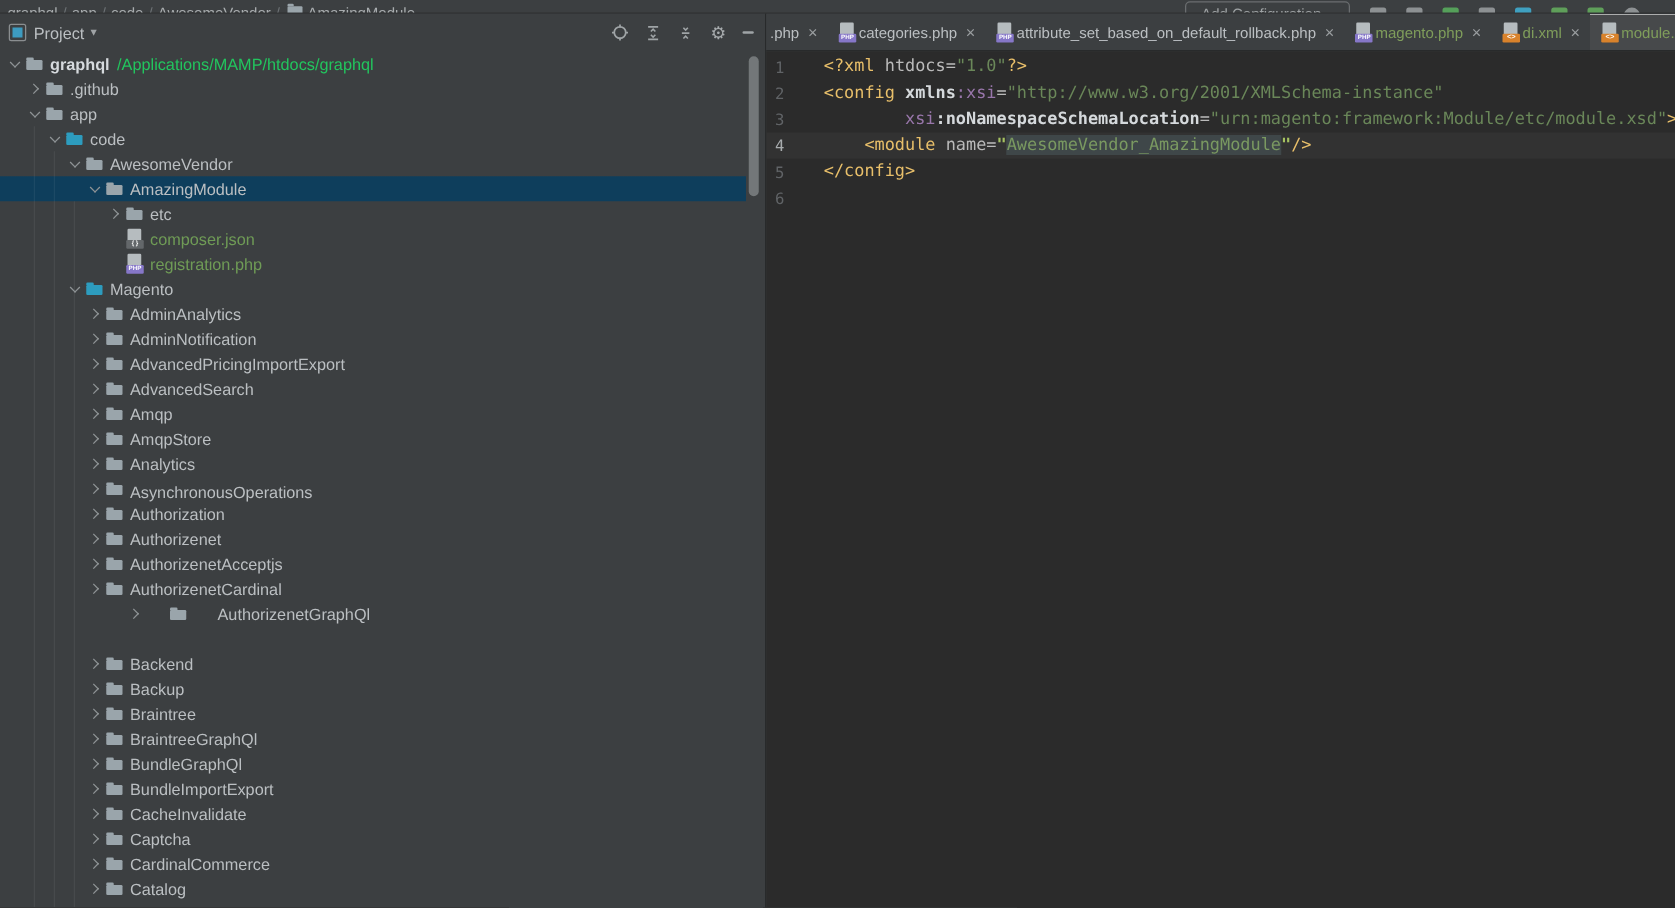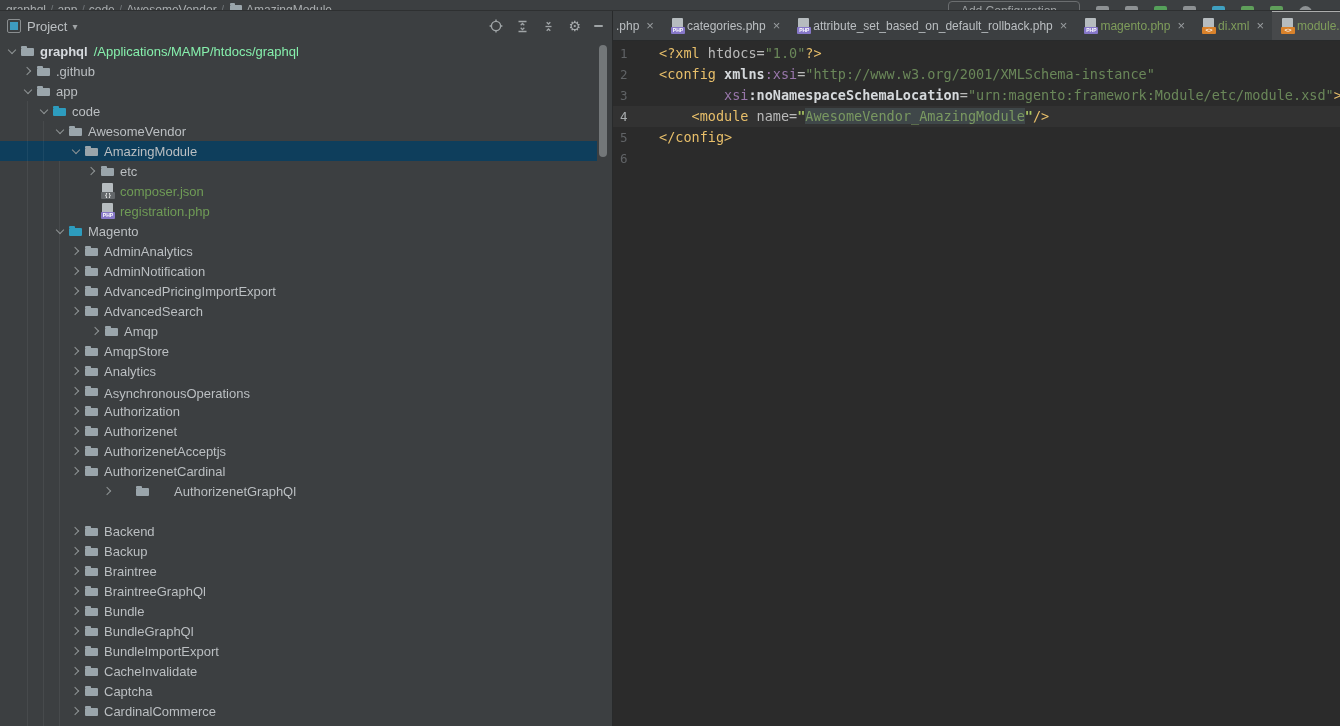--- a/index.html
+++ b/index.html
@@ -66,21 +66,21 @@
   .ticon.file::before{content:"";position:absolute;left:2px;top:2px;width:11px;height:14px;
     background:#b6bcbf;border-radius:1px;}
   .ticon.file::after{position:absolute;left:1px;right:1px;bottom:2px;height:7px;
     color:#fff;font-weight:bold;text-align:center;line-height:7px;border-radius:1px;}
   .ticon.file-php::after{content:"PHP";background:#8677c8;font-size:5px;}
   .ticon.file-xml::after{content:"<>";background:#d9822b;font-size:6px;}
   .ticon.file-json::after{content:"{ }";background:#63676a;font-size:5px;}
   .lbl{}
   .lbl.bold{font-weight:bold;color:#d6dade;}
   .lbl.git-added{color:#6f9b56;}
-  .suffix{color:#86efac;margin-left:6px;}
+  .suffix{color:#22c55e;margin-left:6px;}
   .tree-scrollthumb{position:absolute;right:5px;top:4px;width:8px;height:112px;
     background:rgba(170,176,178,0.5);border-radius:4px;}
   
   .editor-pane{flex:1;display:flex;flex-direction:column;min-width:0;}
   .tab-bar{height:29px;flex:0 0 29px;background:#3c3f41;border-bottom:1px solid #282a2b;
     display:flex;align-items:stretch;overflow:hidden;}
   .tab{display:flex;align-items:center;padding:0 8px;font-size:12px;color:#bbbfc2;
     white-space:nowrap;position:relative;}
   .tab .ticon{flex:0 0 16px;height:16px;margin-right:1px;}
   .tab .ticon.file::before{top:0;height:13px;}
@@ -260,21 +260,21 @@
           <span class="ticon folder"></span>
           <span class="lbl">AdvancedPricingImportExport</span>
         </div>
         <div class="row" style="padding-left: 68px;">
           <span class="chevbox">
             <i class="chv-i"></i>
           </span>
           <span class="ticon folder"></span>
           <span class="lbl">AdvancedSearch</span>
         </div>
-        <div class="row" style="padding-left: 68px; margin-left: 20px;">
+        <div class="row" style="padding-left: 68px;">
           <span class="chevbox">
             <i class="chv-i"></i>
           </span>
           <span class="ticon folder"></span>
           <span class="lbl">Amqp</span>
         </div>
         <div class="row" style="padding-left: 68px;">
           <span class="chevbox">
             <i class="chv-i"></i>
           </span>
@@ -350,27 +350,20 @@
           </span>
           <span class="ticon folder"></span>
           <span class="lbl">Braintree</span>
         </div>
         <div class="row" style="padding-left: 68px;">
           <span class="chevbox">
             <i class="chv-i"></i>
           </span>
           <span class="ticon folder"></span>
           <span class="lbl">BraintreeGraphQl</span>
-        </div>
-        <div class="row" style="padding-left: 68px;">
-          <span class="chevbox">
-            <i class="chv-i"></i>
-          </span>
-          <span class="ticon folder"></span>
-          <span class="lbl">Bundle</span>
         </div>
         <div class="row" style="padding-left: 68px;">
           <span class="chevbox">
             <i class="chv-i"></i>
           </span>
           <span class="ticon folder"></span>
           <span class="lbl">BundleGraphQl</span>
         </div>
         <div class="row" style="padding-left: 68px;">
           <span class="chevbox">

